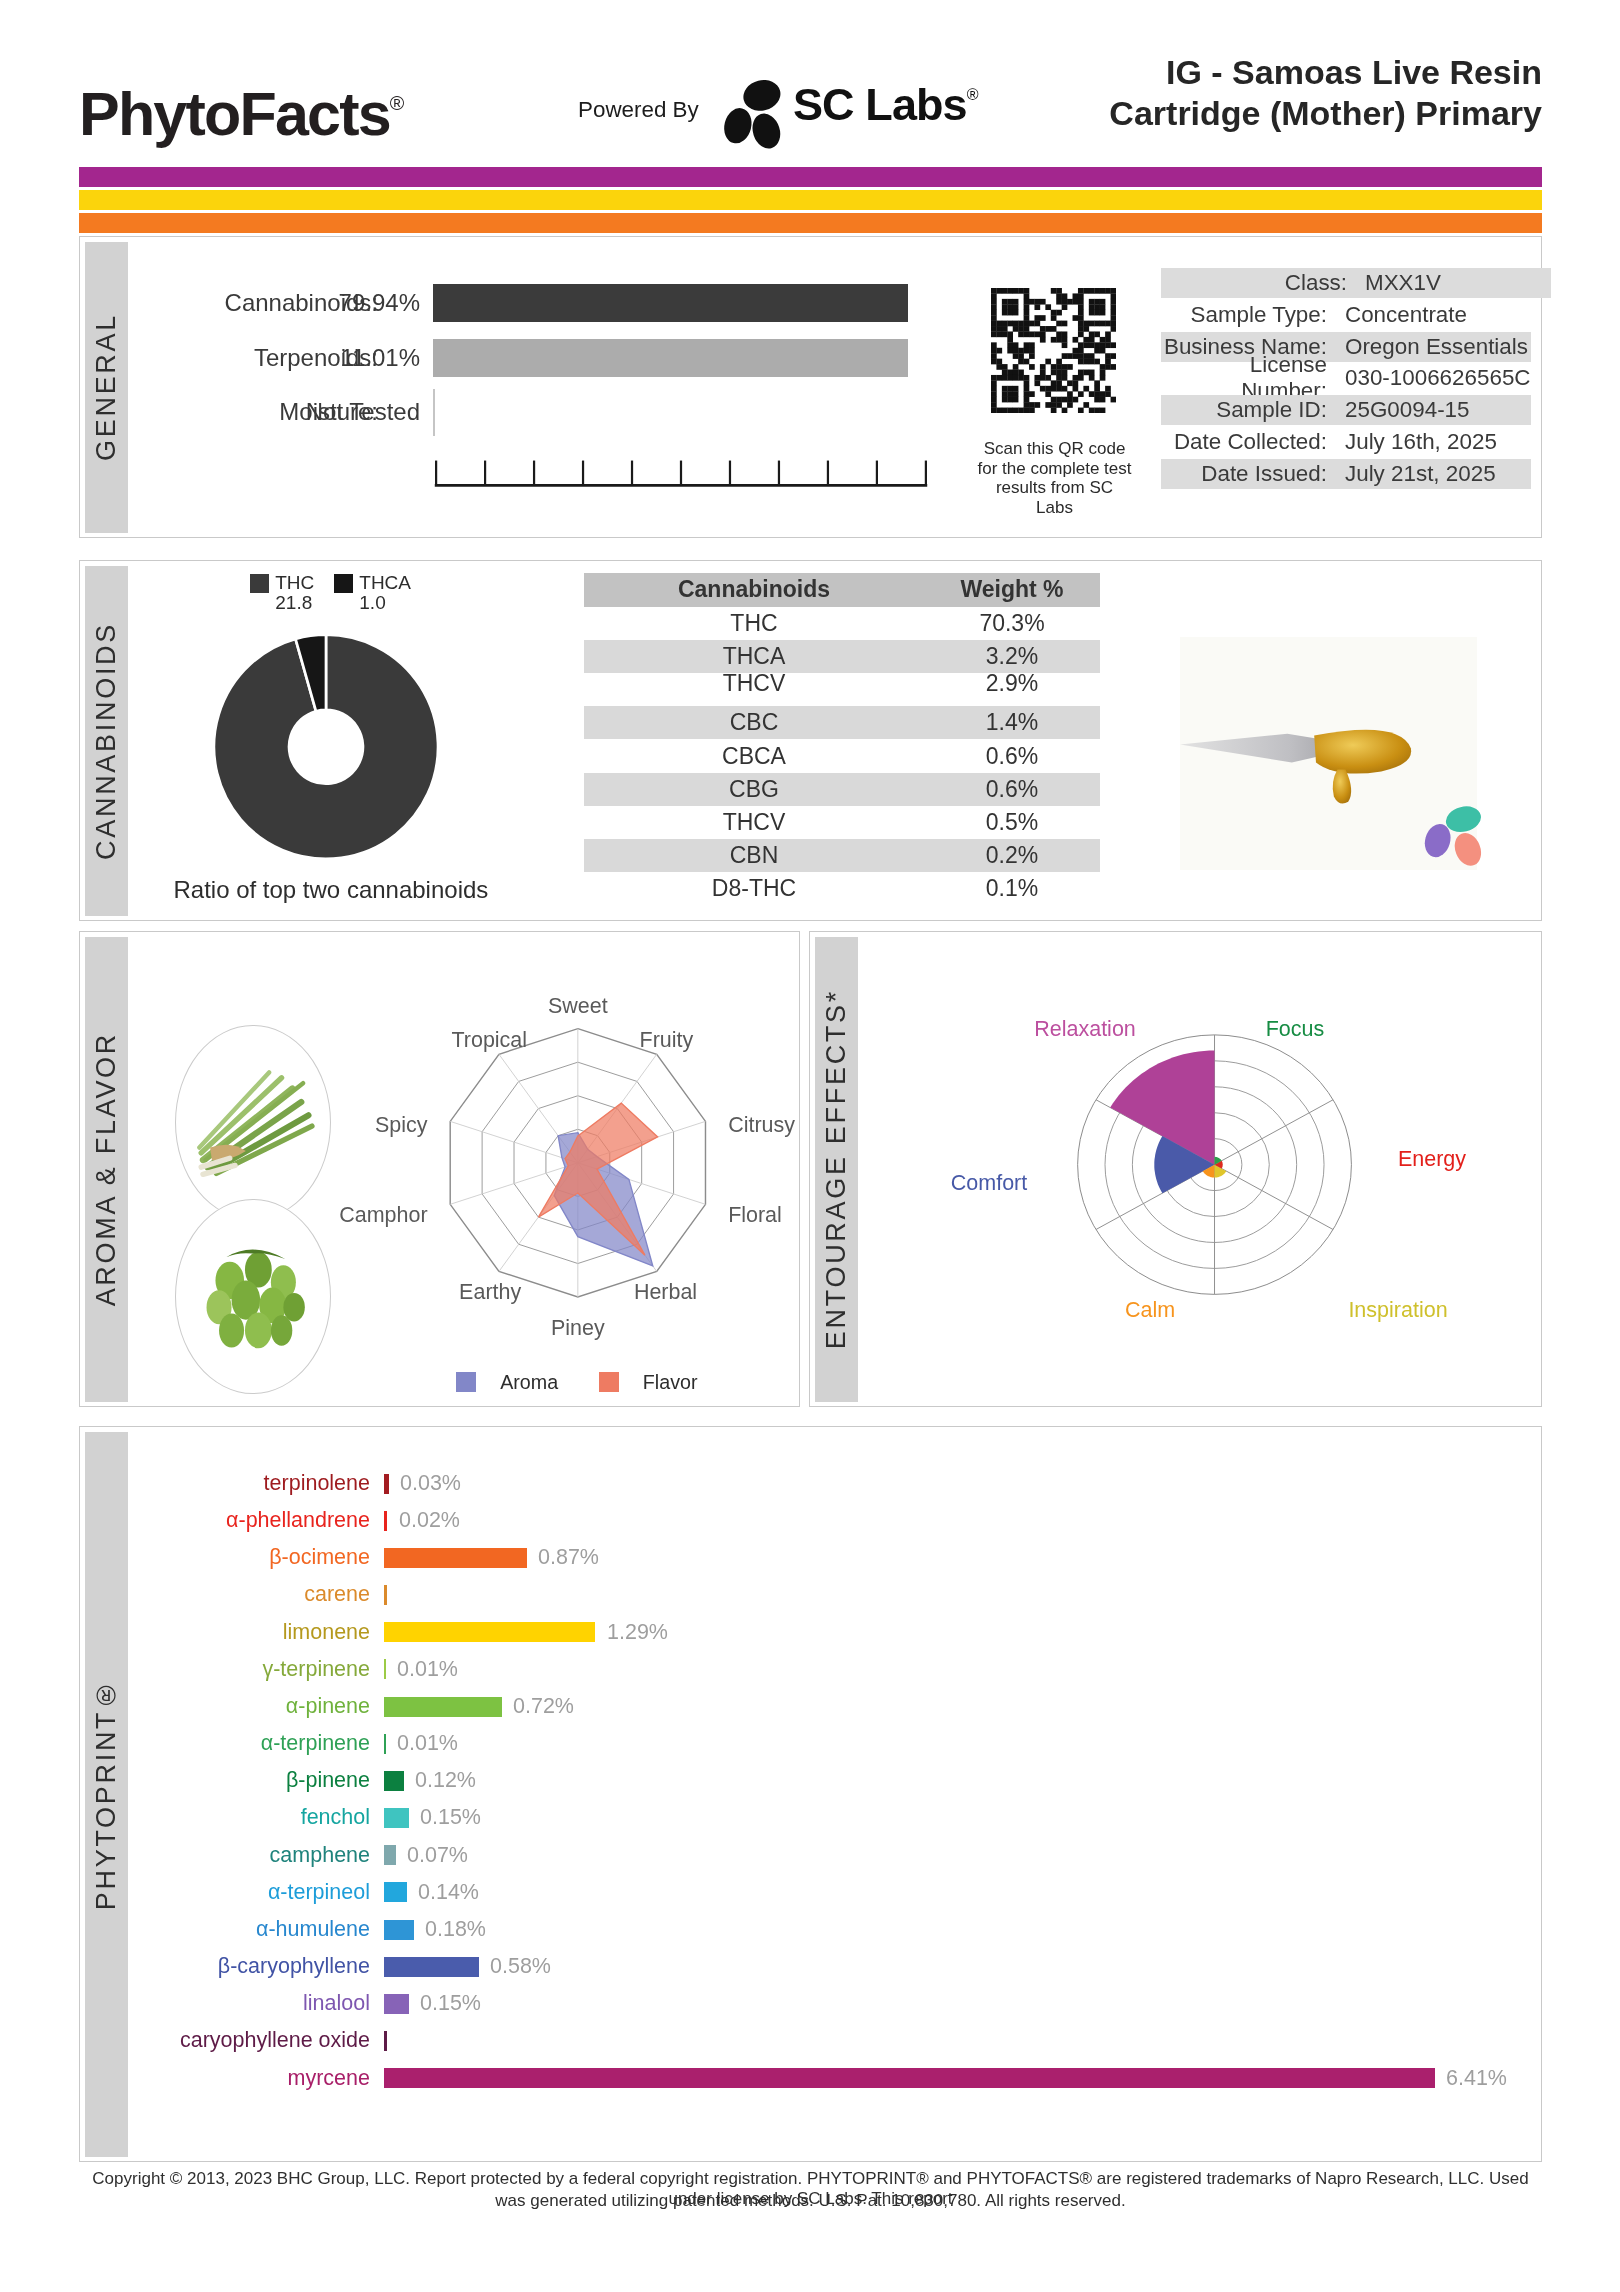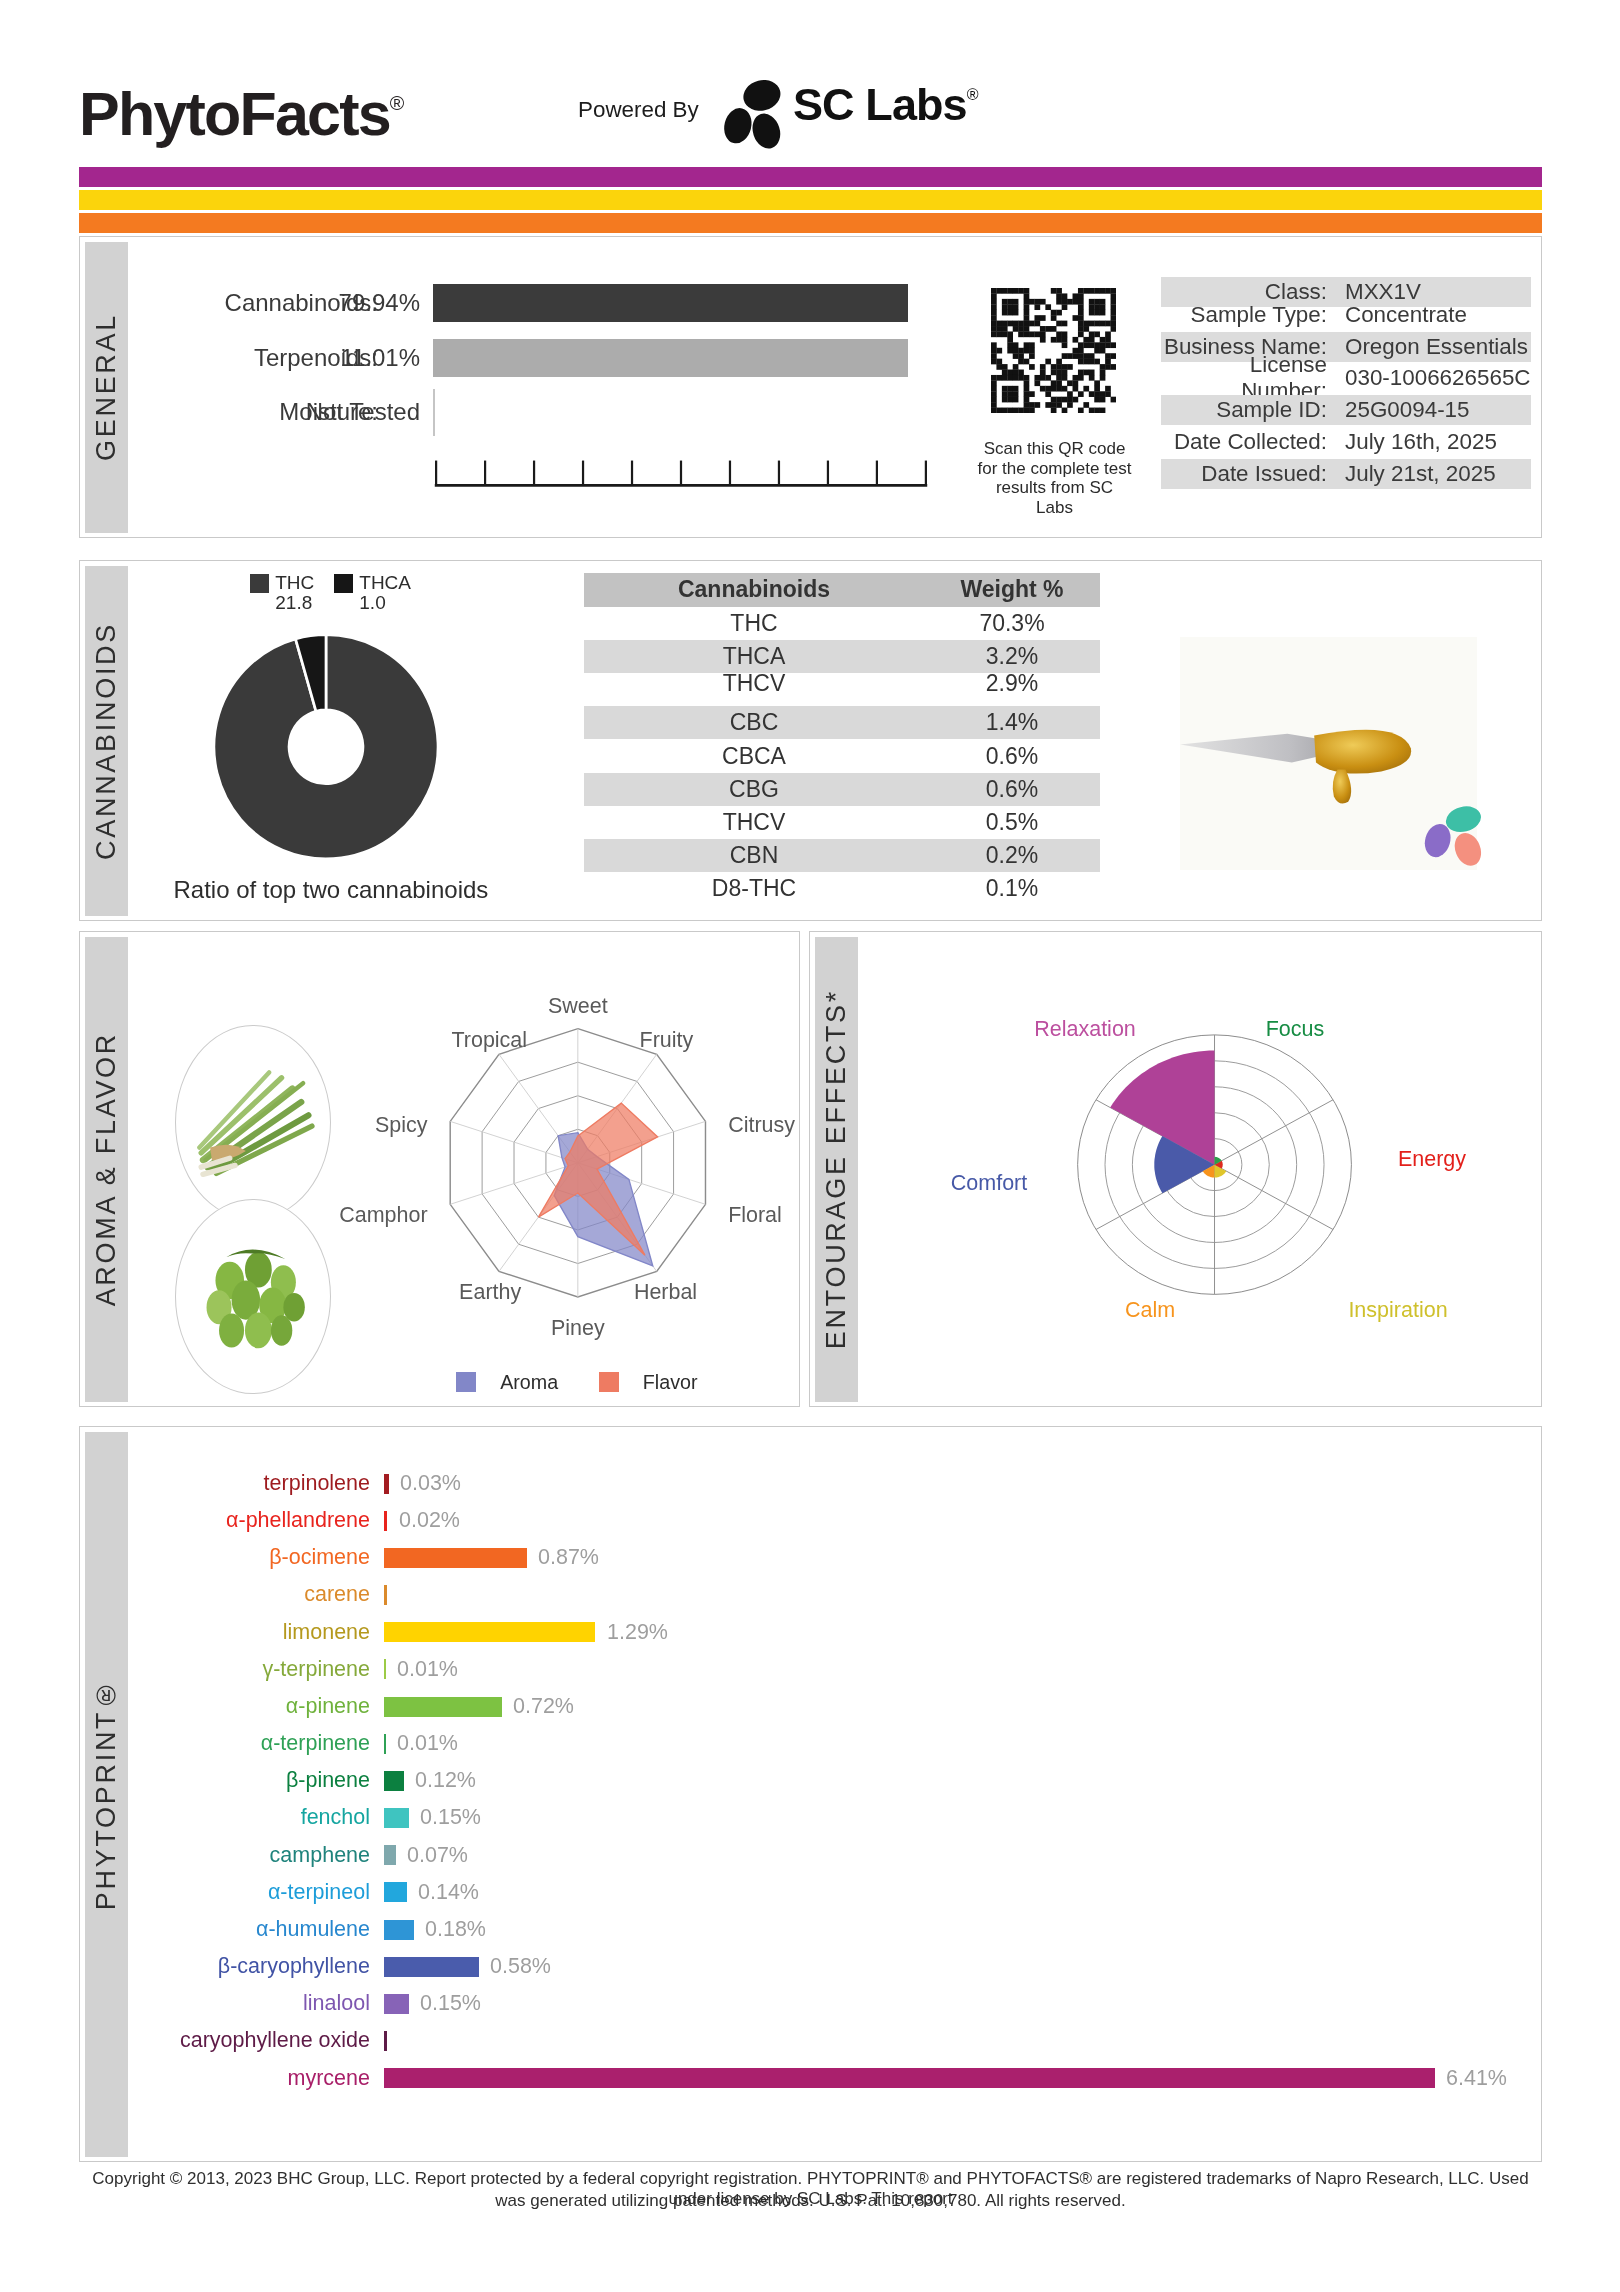--- a/index.html
+++ b/index.html
@@ -86,20 +86,24 @@
 <div id="page">
 
   <div class="abs" id="logo"><span>PhytoFacts</span><sup>®</sup></div>
   <div class="abs" id="powered-by">Powered By</div>
   <svg class="abs" id="sc-glyph" width="82" height="86" viewBox="0 0 92 96">
     <ellipse cx="56" cy="26" rx="21" ry="17" fill="#111" transform="rotate(-14 56 26)"></ellipse>
     <ellipse cx="29" cy="60" rx="15" ry="20" fill="#111" transform="rotate(14 29 60)"></ellipse>
     <ellipse cx="61" cy="66" rx="15" ry="20" fill="#111" transform="rotate(-18 61 66)"></ellipse>
   </svg>
   <div class="abs" id="sc-labs"><span>SC Labs</span><sup>®</sup></div>
+  <div class="abs" id="title-block">
+    <div>IG - Samoas Live Resin</div>
+    <div>Cartridge (Mother) Primary</div>
+  </div>
   <div class="abs stripe" id="stripe-purple" style="background: rgb(163, 38, 142);"></div>
   <div class="abs stripe" id="stripe-yellow" style="background: rgb(251, 212, 12);"></div>
   <div class="abs stripe" id="stripe-orange" style="background: rgb(244, 122, 32);"></div>
 
   <div class="abs section" id="sec-general">
     <div class="side-strip">
         <span>GENERAL</span>
       </div>
     <div class="abs gen-label" style="left:79px;top:47px;">Cannabinoids:</div>
     <div class="abs gen-value" style="left:210px;top:47px;">79.94%</div>
@@ -411,21 +415,21 @@
         <rect x="109.56521739130436" y="133.91304347826087" width="6.386956521739131" height="6.386956521739131" fill="#111"></rect>
         <rect x="115.65217391304348" y="133.91304347826087" width="6.386956521739131" height="6.386956521739131" fill="#111"></rect>
         <rect x="121.73913043478262" y="133.91304347826087" width="6.386956521739131" height="6.386956521739131" fill="#111"></rect>
       </svg>
     <div class="abs" id="qr-caption">
       <div>Scan this QR code</div>
       <div>for the complete test</div>
       <div>results from SC Labs</div>
     </div>
     <div class="abs" id="info-table">
-        <div class="info-row gray" style="top: 9px;">
+        <div class="info-row gray" style="top: 0px; padding-left: 20px;">
           <div class="info-label">Class:</div>
           <div class="info-value">MXX1V</div>
         </div>
         <div class="info-row" style="top: 32px;">
           <div class="info-label">Sample Type:</div>
           <div class="info-value">Concentrate</div>
         </div>
         <div class="info-row gray" style="top: 64px;">
           <div class="info-label">Business Name:</div>
           <div class="info-value">Oregon Essentials</div>

